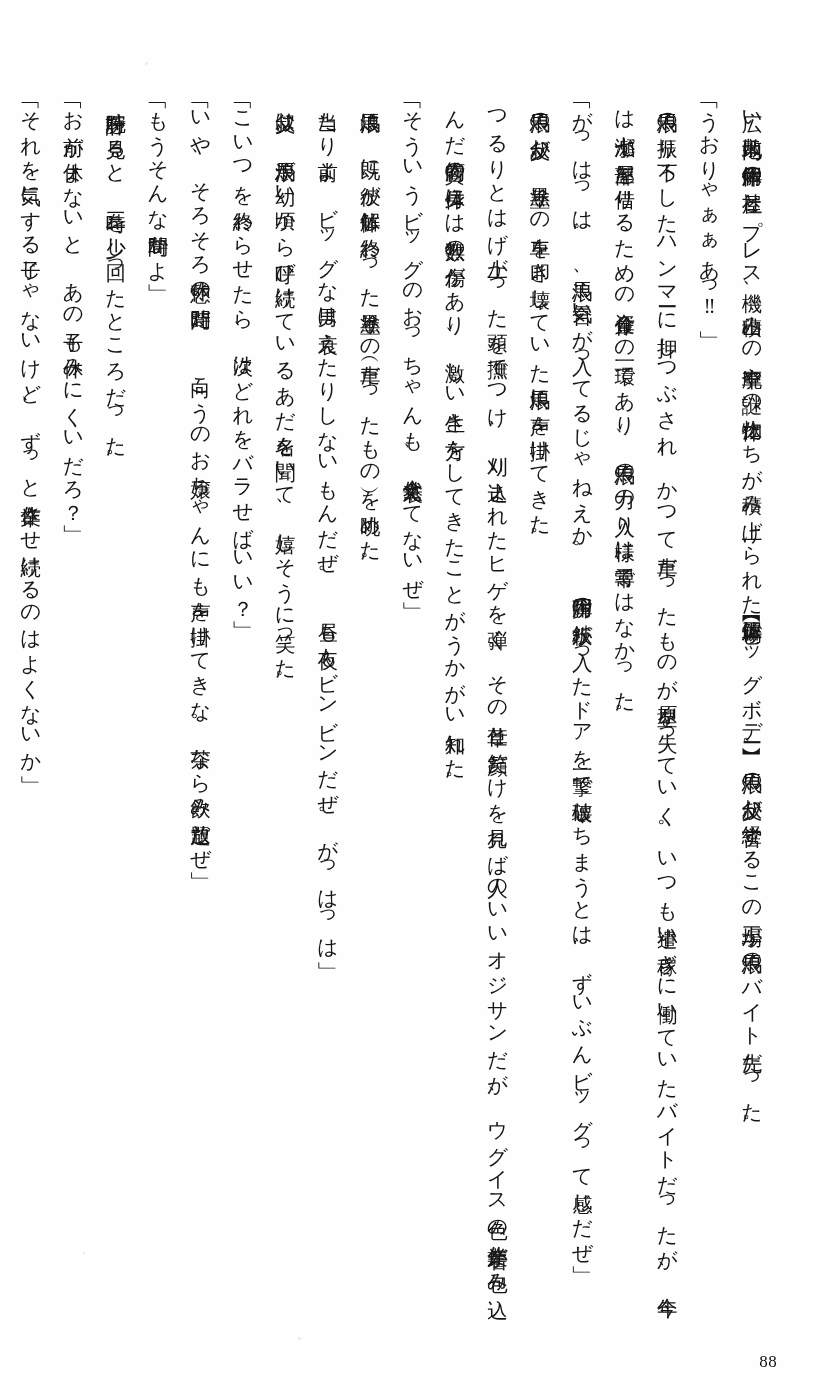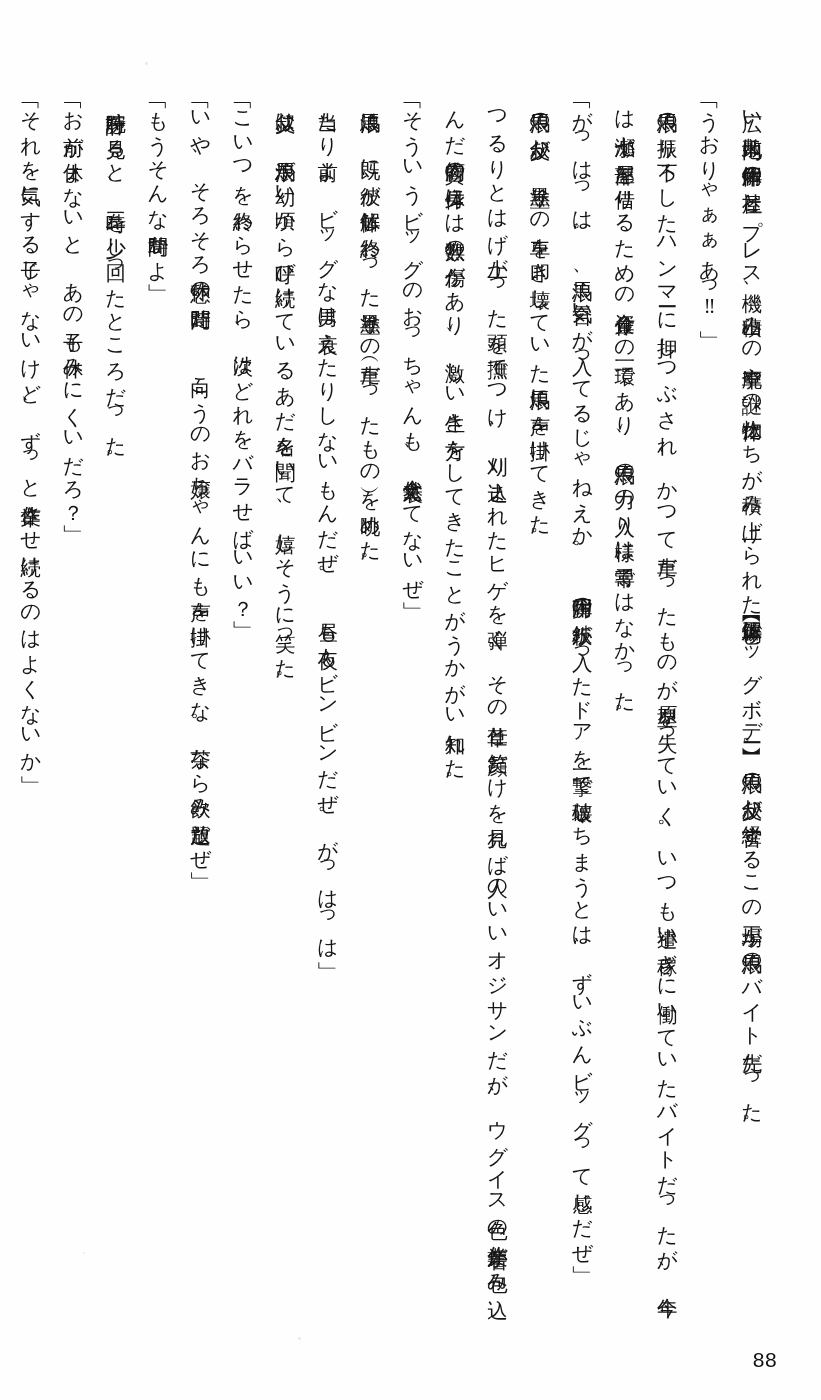--- a/index.html
+++ b/index.html
@@ -51,22 +51,22 @@
 
   
   #text-block p.indent {
     text-indent: 0.0em;
   }
 
   .page-number {
     position: absolute;
     right: 44px;
     bottom: 28px;
-    font-size: 21px;
-    font-family: Liberation Sans, sans-serif;
+    font-size: 17px;
+    font-family: Liberation Serif, serif;
     color: #111;
     letter-spacing: 0.02em;
   }
 
   
   .speckle {
     position: absolute;
     background: #d8d8d8;
     border-radius: 50%;
     opacity: 0.55;

